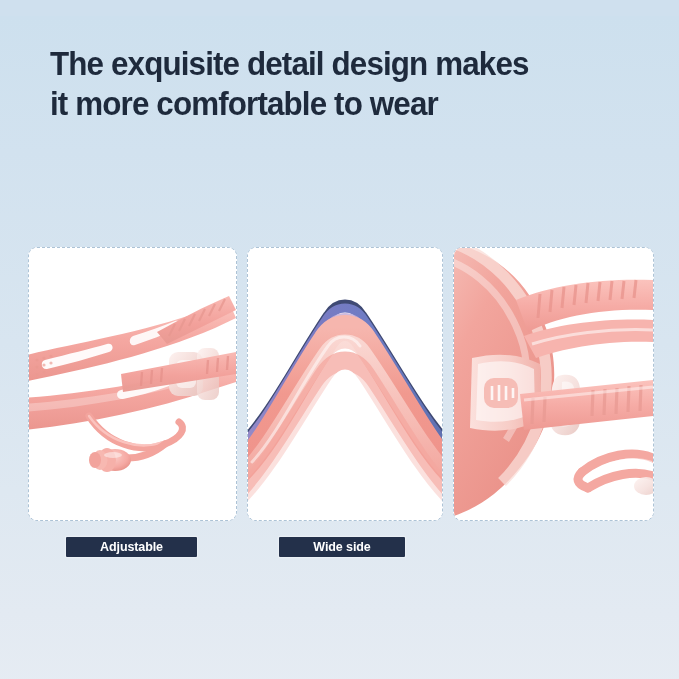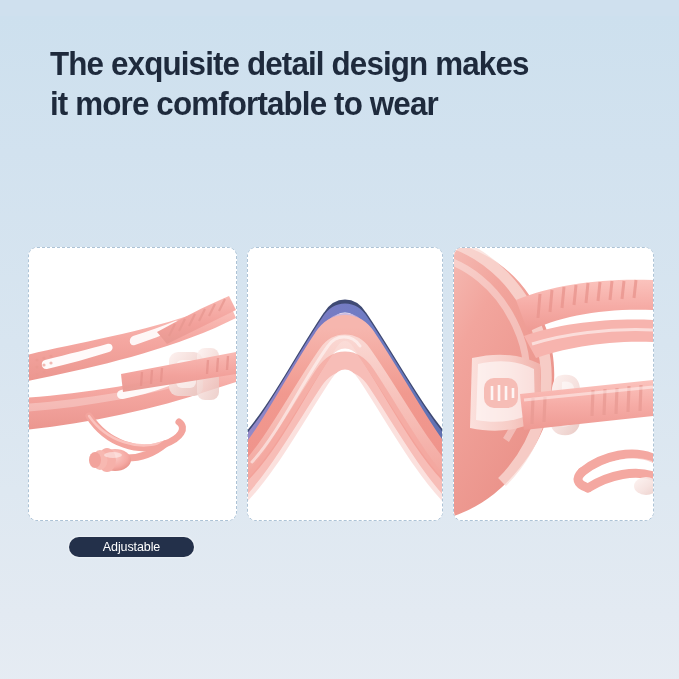--- a/index.html
+++ b/index.html
@@ -95,25 +95,25 @@
   .badge-slot.s1 { width: 207px; }
   .badge-slot.s2 { width: 194px; }
   .badge-slot.s3 { width: 199px; }
 
   .badge {
     display: inline-block;
     background: #23304a;
     color: #ffffff;
     font-family: "Liberation Sans", sans-serif;
     font-size: 12.5px;
-    font-weight: normal;
+    font-weight: bold;
     line-height: 20px;
     height: 20px;
     padding: 0 34px;
-    border-radius: 10px;
+    border-radius: 1px;
     box-shadow: 0 0 0 1.2px #e9eff5;
     letter-spacing: -0.1px;
     white-space: nowrap;
   }
 </style>
 </head>
 <body>
 
 <div id="page">
 
@@ -371,15 +371,18 @@
         </svg>
       </div>
     </div>
 
   </div>
 
   <div class="badge-row">
     <div class="badge-slot s1">
       <span class="badge">Adjustable</span>
     </div>
+    <div class="badge-slot s2">
+      <span class="badge">Wide side</span>
+    </div>
   </div>
 
 </div>
 
 </body></html>

